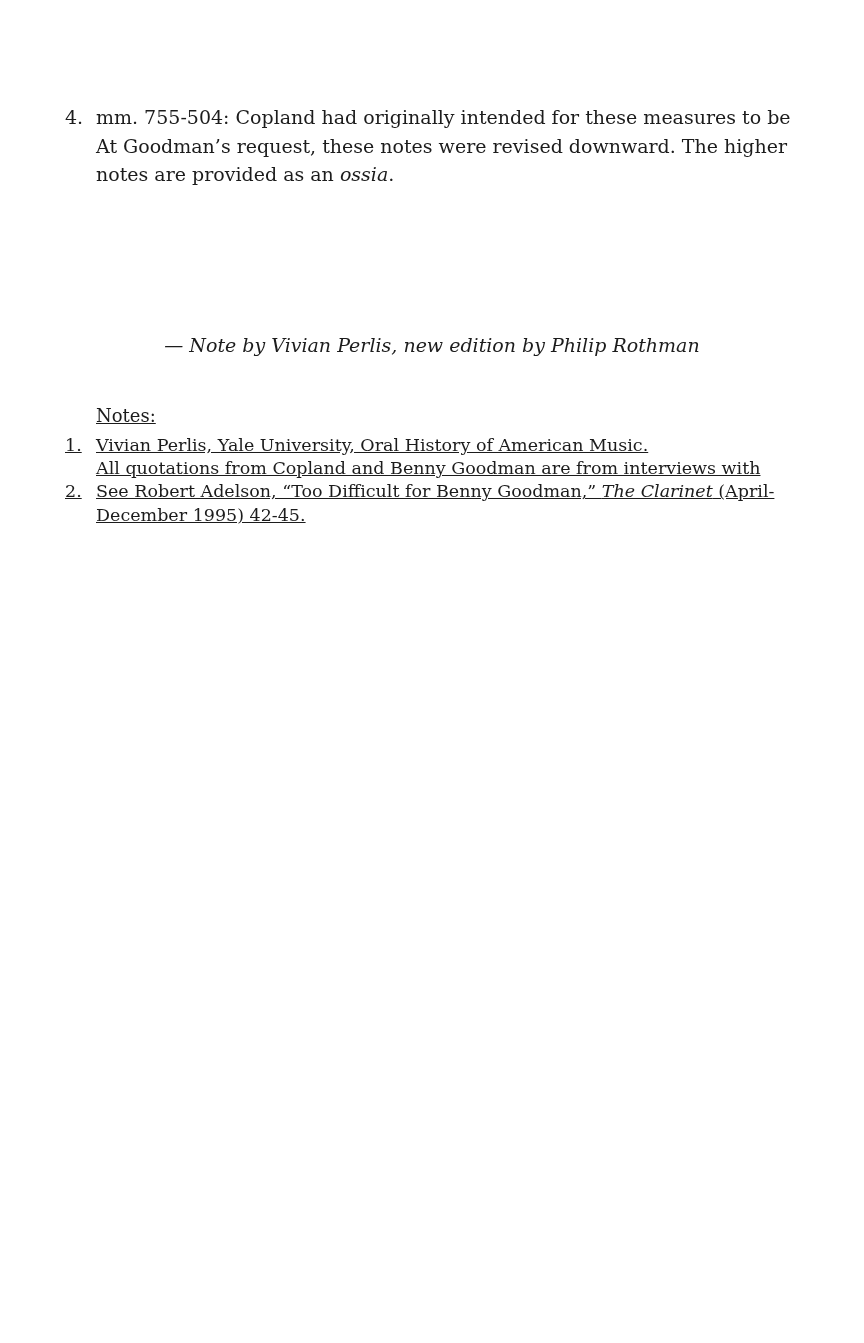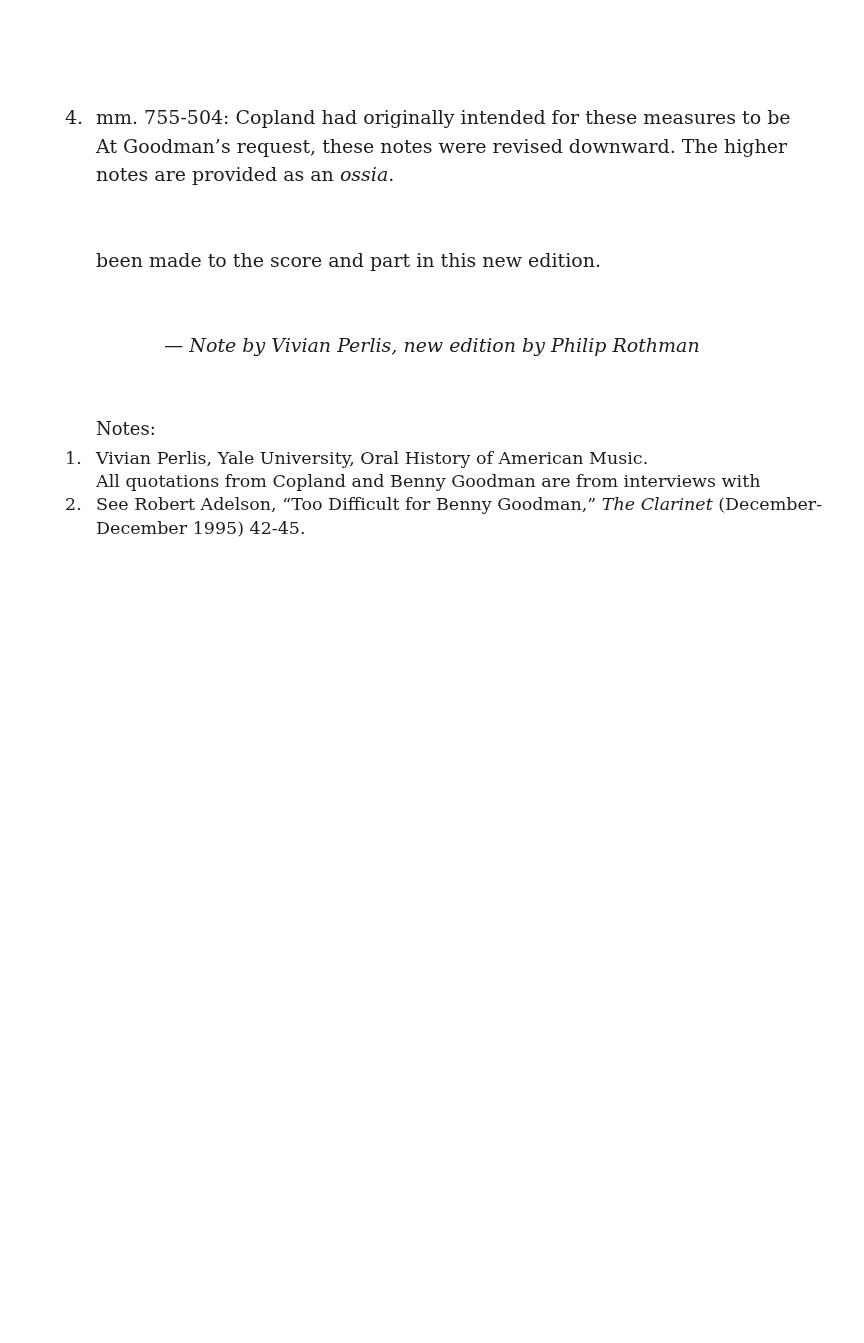--- a/index.html
+++ b/index.html
@@ -54,23 +54,24 @@
     left: 96px;
     width: 672px;
     text-align: center;
     font-style: italic;
     font-size: 19px;
     line-height: 28.7px;
     white-space: nowrap;
   }
   .block-notes {
     position: absolute;
-    top: 416px;
+    top: 403px;
     left: 65px;
     width: 720px;
+    text-decoration: underline;
   }
   .notes-heading {
     margin-left: 31px;
     font-size: 18px;
     line-height: 26px;
     margin-bottom: 5px;
   }
   .notes-list {
     font-size: 17.5px;
     line-height: 23.2px;
@@ -84,41 +85,40 @@
   <div class="block-item4 main-text numbered-row">
     <div class="num-col">4.</div>
     <div class="body-col">
       <div class="line">mm. 755-504: Copland had originally intended for these measures to be</div>
       <div class="line">At Goodman’s request, these notes were revised downward. The higher</div>
       <div class="line"><span>notes are provided as an </span><span class="italic">ossia</span><span>.</span></div>
     </div>
   </div>
 
   <div class="block-para2 main-text">
-    <div class="line">been made to the score and part in this new edition.</div>
   </div>
 
   <div class="block-attribution">— Note by Vivian Perlis, new edition by Philip Rothman</div>
 
   <div class="block-notes">
     <div class="notes-heading">Notes:</div>
     <div class="notes-list">
 
       <div class="numbered-row">
         <div class="num-col">1.</div>
         <div class="body-col">
           <div class="line">Vivian Perlis, Yale University, Oral History of American Music.</div>
           <div class="line">All quotations from Copland and Benny Goodman are from interviews with</div>
         </div>
       </div>
 
       <div class="numbered-row">
         <div class="num-col">2.</div>
         <div class="body-col">
-          <div class="line"><span>See Robert Adelson, “Too Difficult for Benny Goodman,” </span><span class="italic">The Clarinet</span><span> (December-</span></div>
+          <div class="line"><span>See Robert Adelson, “Too Difficult for Benny Goodman,” </span><span class="italic">The Clarinet</span><span> (April-</span></div>
           <div class="line">December 1995) 42-45.</div>
         </div>
       </div>
 
     </div>
   </div>
 
 </div>
 
 </body></html>

